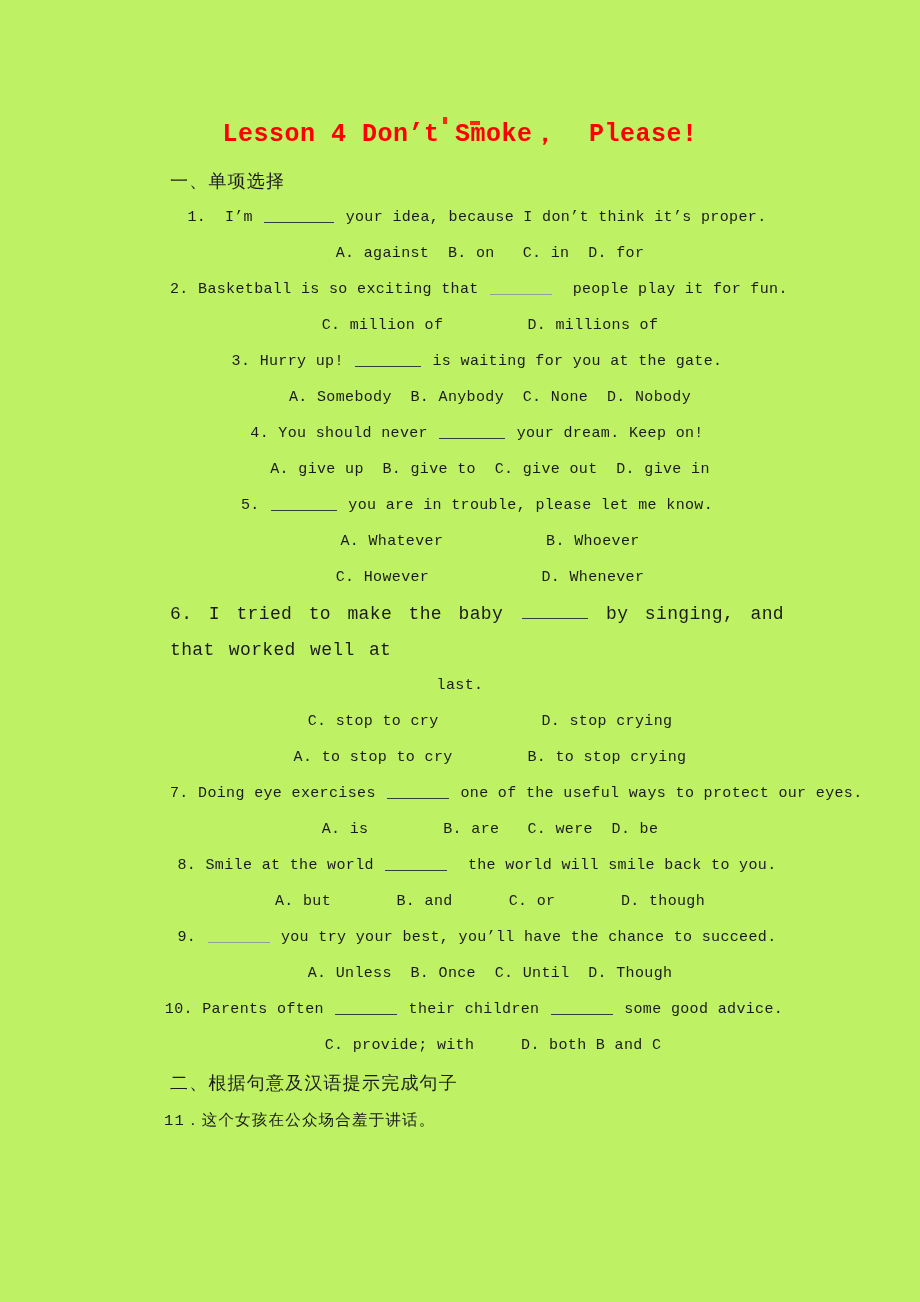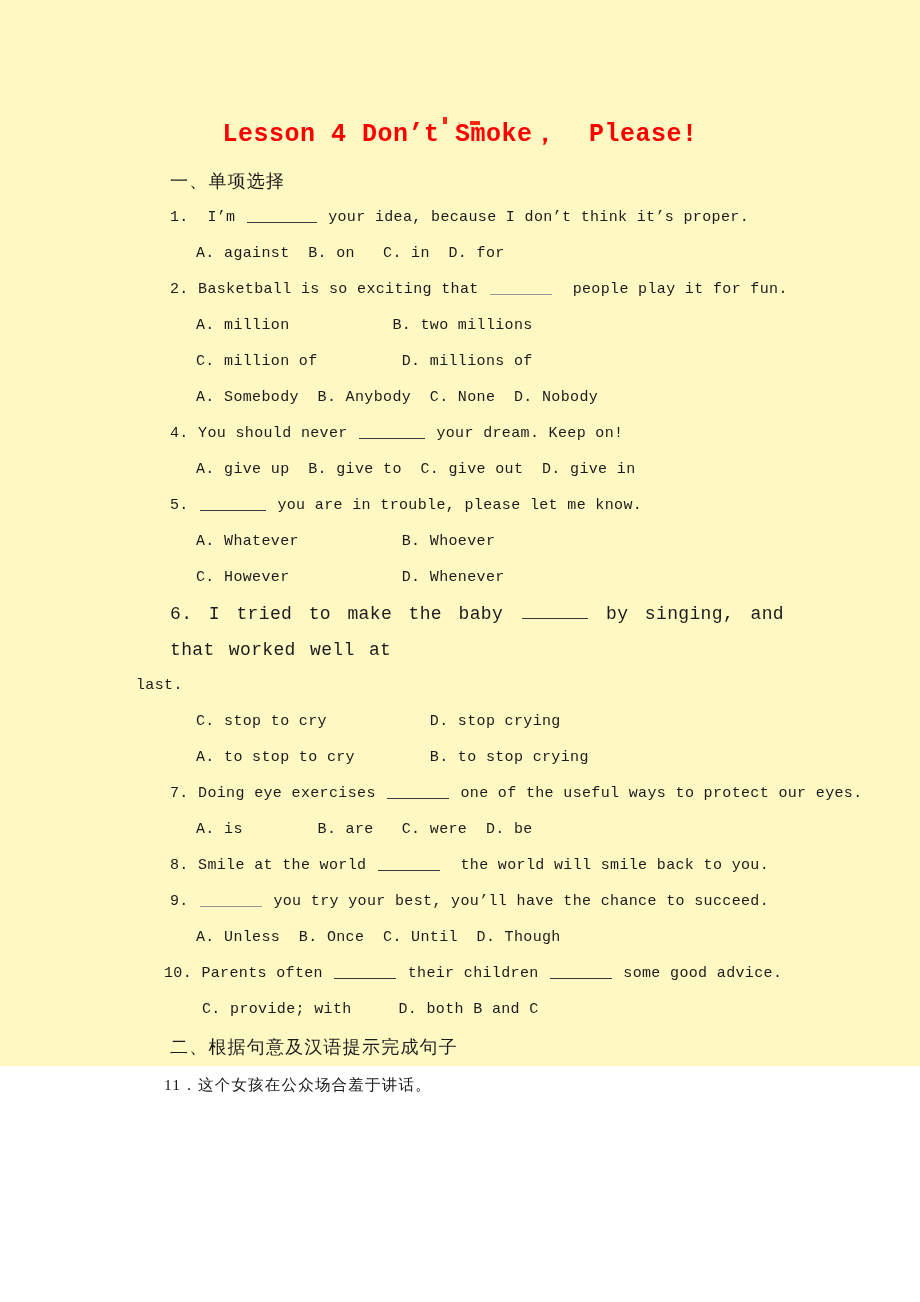--- a/index.html
+++ b/index.html
@@ -14,22 +14,22 @@
     font-family: "Liberation Mono", "DejaVu Sans Mono", monospace;
     color: #1b1b1b;
     overflow: hidden;
   }
 
   .page {
     position: absolute;
     left: 0;
     top: 0;
     width: 920px;
-    height: 1066px;
-    background: #fef9c3;
+    height: 1302px;
+    background: #bef264;
   }
 
   
   .title-block {
     position: absolute;
     left: 0;
     top: 118px;
     width: 920px;
     text-align: center;
   }
@@ -74,20 +74,21 @@
     left: 136px;
     top: 162px;
     width: 648px;
   }
 
   .line {
     white-space: pre;
     line-height: 36px;
     font-size: 15px;
     letter-spacing: 0.35px;
+    text-align: center;
   }
 
   .sec-head {
     padding-left: 34px;
     font-family: "DejaVu Sans", "Liberation Sans", sans-serif;
     font-size: 18px;
     line-height: 38px;
     letter-spacing: 1.2px;
     white-space: pre;
   }
@@ -133,21 +134,21 @@
     vertical-align: -2px;
   }
   .blank.faint {
     border-bottom: 1.2px solid #9a9a9a;
   }
   .b62 { width: 62px; }
   .b66 { width: 66px; }
   .b70 { width: 70px; }
   .cn-q {
     padding-left: 28px;
-    font-family: Liberation Serif, serif;
+    font-family: Liberation Mono, monospace;
     font-size: 15.5px;
     line-height: 38px;
     letter-spacing: 1.2px;
     white-space: pre;
   }
 </style>
 </head>
 <body>
 
 <div class="page">
@@ -160,41 +161,42 @@
   <div class="title-speck3"></div>
 
   <div class="content">
 
     <div class="sec-head">一、单项选择</div>
 
     <div class="line q"><span>1.  I’m </span><span class="blank b70"></span><span> your idea, because I don’t think it’s proper.</span></div>
     <div class="line opt">A. against  B. on   C. in  D. for</div>
 
     <div class="line q"><span>2. Basketball is so exciting that </span><span class="blank b62 faint"></span><span>  people play it for fun.</span></div>
-    <div class="line opt">A. million           B. two millions</div>
     <div class="line opt">C. million of         D. millions of</div>
 
+    <div class="line q"><span>3. Hurry up! </span><span class="blank b66"></span><span> is waiting for you at the gate.</span></div>
     <div class="line opt">A. Somebody  B. Anybody  C. None  D. Nobody</div>
 
     <div class="line q"><span>4. You should never </span><span class="blank b66"></span><span> your dream. Keep on!</span></div>
     <div class="line opt">A. give up  B. give to  C. give out  D. give in</div>
 
     <div class="line q"><span>5. </span><span class="blank b66"></span><span> you are in trouble, please let me know.</span></div>
     <div class="line opt">A. Whatever           B. Whoever</div>
     <div class="line opt">C. However            D. Whenever</div>
 
     <div class="q-just"><span>6. I tried to make the baby </span><span class="blank b66"></span><span> by singing, and that worked well at</span></div>
     <div class="line" style="padding-left:0">last.</div>
     <div class="line opt">C. stop to cry           D. stop crying</div>
     <div class="line opt">A. to stop to cry        B. to stop crying</div>
 
     <div class="line q"><span>7. Doing eye exercises </span><span class="blank b62"></span><span> one of the useful ways to protect our eyes.</span></div>
     <div class="line opt">A. is        B. are   C. were  D. be</div>
 
     <div class="line q"><span>8. Smile at the world </span><span class="blank b62"></span><span>  the world will smile back to you.</span></div>
+    <div class="line opt">A. but       B. and      C. or       D. though</div>
 
     <div class="line q"><span>9. </span><span class="blank b62 faint"></span><span> you try your best, you’ll have the chance to succeed.</span></div>
     <div class="line opt">A. Unless  B. Once  C. Until  D. Though</div>
 
     <div class="line q-wide"><span>10. Parents often </span><span class="blank b62"></span><span> their children </span><span class="blank b62"></span><span> some good advice.</span></div>
     <div class="line opt-wide">C. provide; with     D. both B and C</div>
 
     <div class="sec-head">二、根据句意及汉语提示完成句子</div>
 
     <div class="cn-q">11．这个女孩在公众场合羞于讲话。</div>

